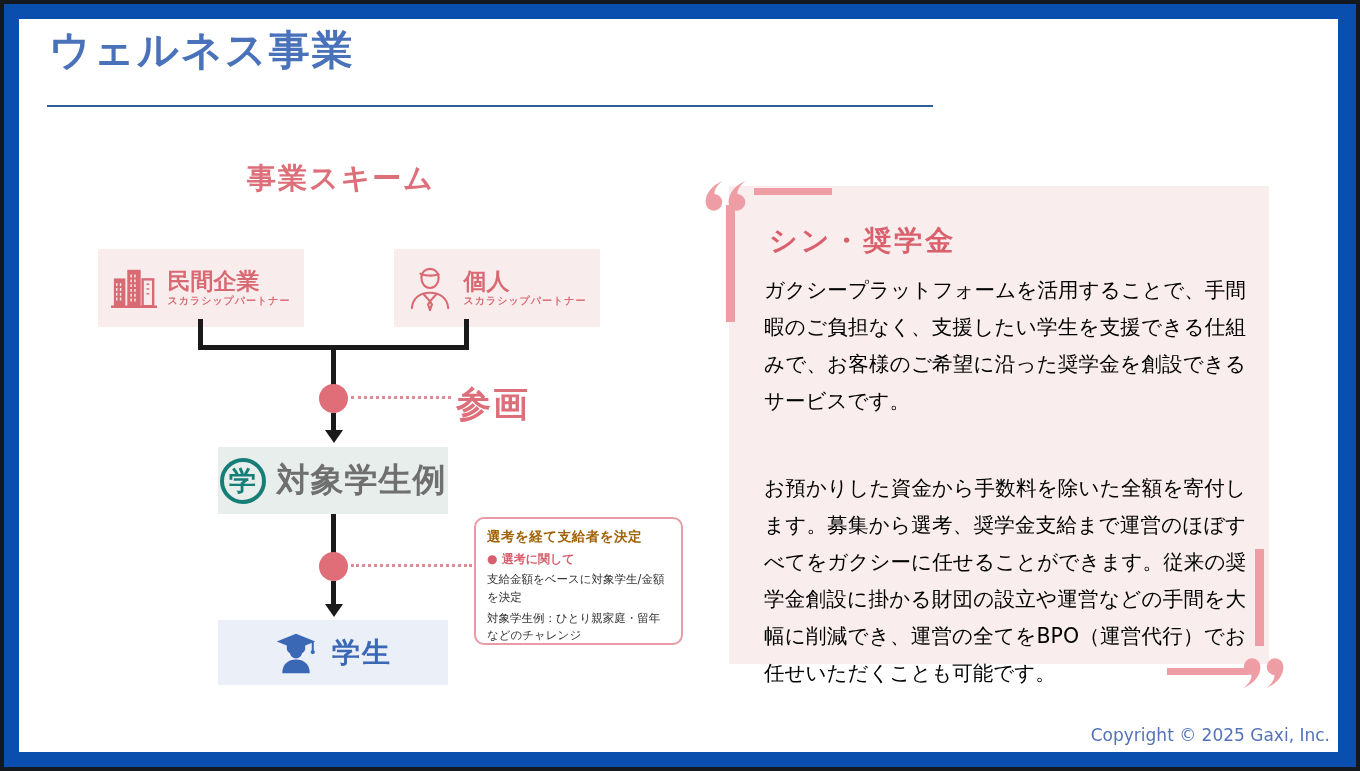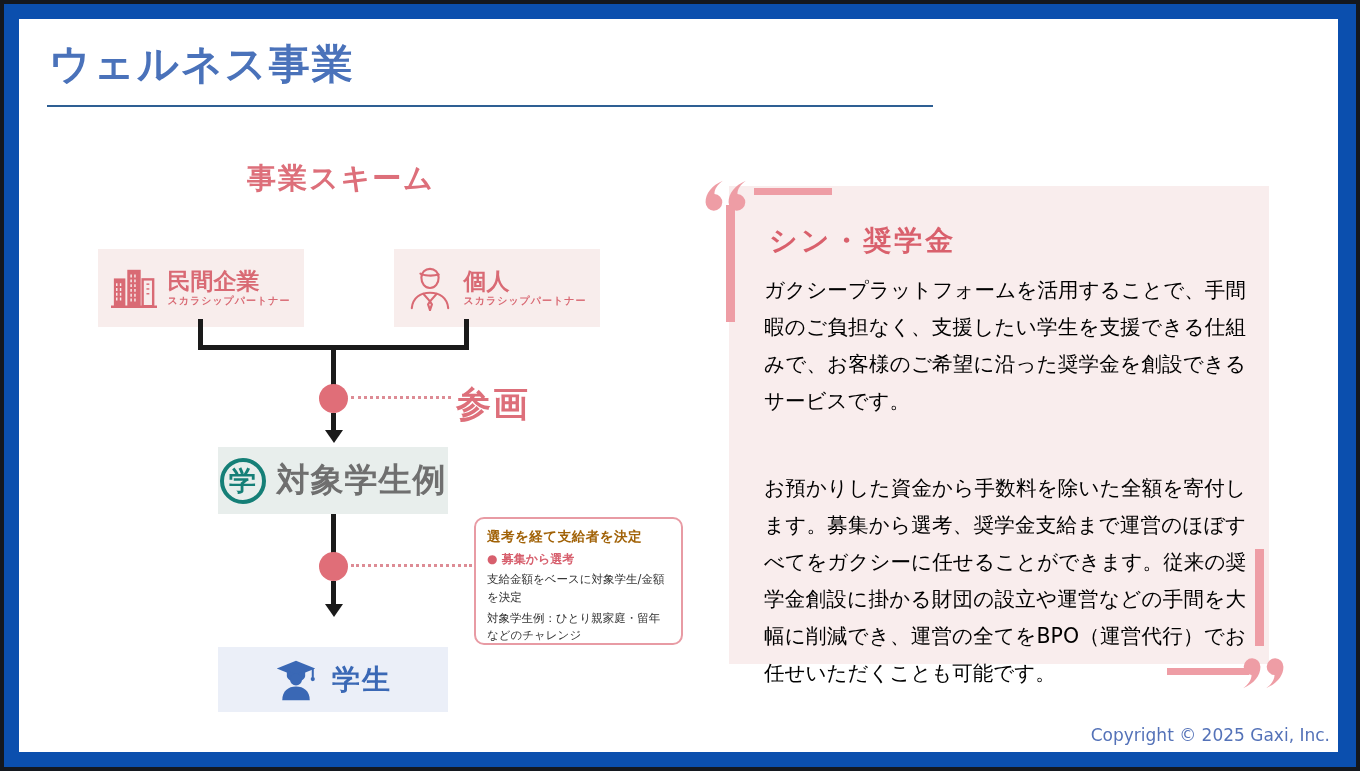--- a/index.html
+++ b/index.html
@@ -4,21 +4,21 @@
 <style>
   * { margin:0; padding:0; box-sizing:border-box; }
   html,body { width:1360px; height:771px; }
   body { background:#14181f; font-family:"DejaVu Sans", sans-serif; position:relative; overflow:hidden; }
 
   .slide { position:absolute; left:4px; top:4px; width:1352px; height:763px;
            border:15px solid #0b4fae; border-right-width:18px; background:#ffffff; }
   .inner { position:relative; width:100%; height:100%; }
 
   
-  .page-title { position:absolute; left:30px; top:18px; font-size:41px; font-weight:bold;
+  .page-title { position:absolute; left:30px; top:4px; font-size:41px; font-weight:bold;
                 color:#4a72ba; letter-spacing:2px; }
   .title-rule { position:absolute; left:28px; top:86px; width:886px; height:2px; background:#2e5f93; }
 
   
   .scheme-heading { position:absolute; left:228px; top:140px; font-size:29px; font-weight:bold;
                     color:#dd6f7a; letter-spacing:2px; }
 
   
   .pbox { position:absolute; width:206px; height:78px; background:#f8edec;
           display:flex; align-items:center; justify-content:center; gap:10px;margin-top:8px; }
@@ -40,21 +40,21 @@
 
   
   .gaxi-box { position:absolute; left:199px; top:428px; width:230px; height:67px; background:#e8eeec;
               display:flex; align-items:center; justify-content:center; gap:11px; }
   .gaxi-logo { width:46px; height:46px; border:4px solid #157f77; border-radius:50%;
                display:flex; align-items:center; justify-content:center;
                color:#157f77; font-weight:bold; font-size:27px; }
   .gaxi-name { font-size:33px; font-weight:bold; color:#6f6f6f; letter-spacing:1px; }
 
   
-  .student-box { position:absolute; left:199px; top:628px; width:230px; height:65px; background:#ebeff8;
+  .student-box { position:absolute; left:199px; top:601px; width:230px; height:65px; background:#ebeff8;
                  display:flex; align-items:center; justify-content:center; gap:14px; }
   .student-name { font-size:28px; font-weight:bold; color:#3a68b5; letter-spacing:2px; }
 
   
   .note-box { position:absolute; left:455px; top:498px; width:209px; height:128px; background:#ffffff;
               border:2px solid #e89ba4; border-radius:10px; padding:9px 11px 8px 11px; }
   .note-title { font-size:13.5px; font-weight:bold; color:#a16207; letter-spacing:0.5px; }
   .note-bullet { font-size:12px; font-weight:bold; color:#d75f6d; margin-top:5px; }
   .note-body { font-size:11.5px; color:#333333; line-height:1.55; margin-top:3px; }
 
@@ -160,21 +160,21 @@
           <path d="M14 13.5v6c0 3 4.4 6.5 10 6.5s10-3.5 10-6.5v-6l-10 4.2Z"></path>
           <circle cx="24" cy="23.5" r="6.5"></circle>
           <path d="M9 46c0-10 6.5-15 15-15s15 5 15 15Z"></path>
         </svg>
       </span>
       <span class="student-name">学生</span>
     </div>
 
     <div class="note-box">
       <div class="note-title">選考を経て支給者を決定</div>
-      <div class="note-bullet">● 募集から選考</div>
+      <div class="note-bullet">● 選考に関して</div>
       <div class="note-body">支給金額をベースに対象学生/金額を決定</div>
       <div class="note-body">対象学生例：ひとり親家庭・留年などのチャレンジ</div>
     </div>
 
     <div class="quote-panel">
       <div class="qp-heading">シン・奨学金</div>
       <div class="qp-body">
         <p>ガクシープラットフォームを活用することで、手間暇のご負担なく、支援したい学生を支援できる仕組みで、お客様のご希望に沿った奨学金を創設できるサービスです。</p>
         <p>お預かりした資金から手数料を除いた全額を寄付します。募集から選考、奨学金支給まで運営のほぼすべてをガクシーに任せることができます。従来の奨学金創設に掛かる財団の設立や運営などの手間を大幅に削減でき、運営の全てをBPO（運営代行）でお任せいただくことも可能です。</p>
       </div>

